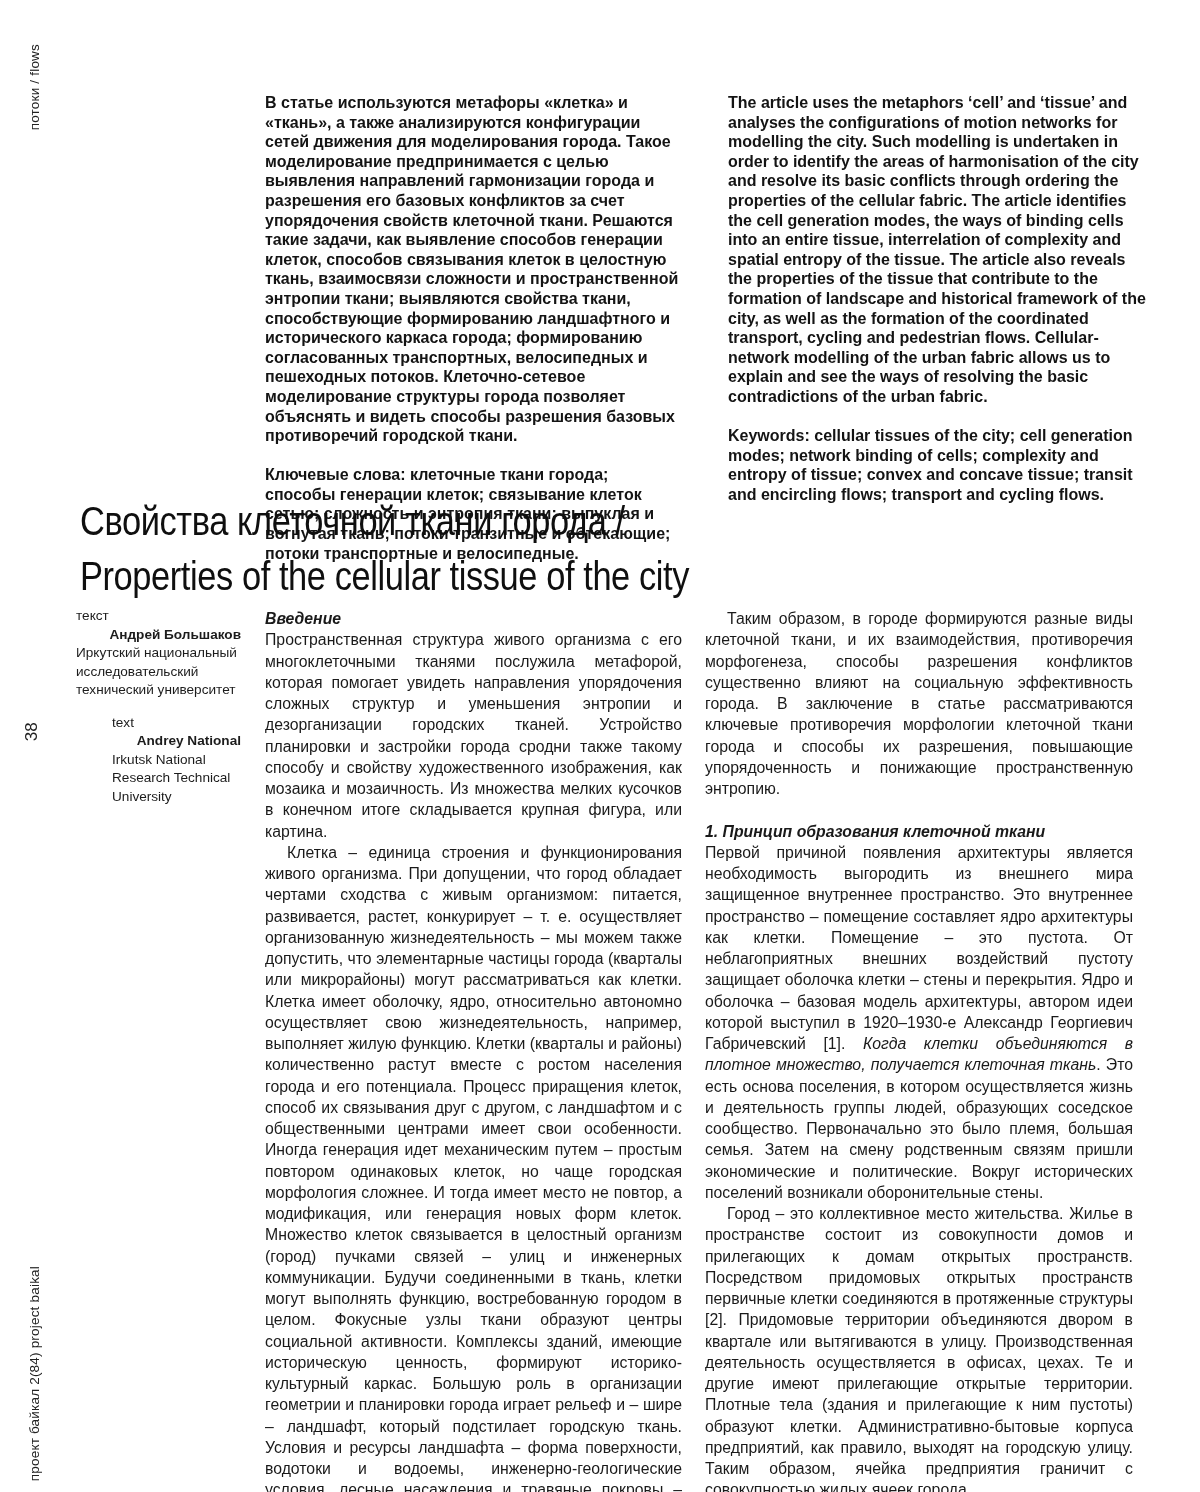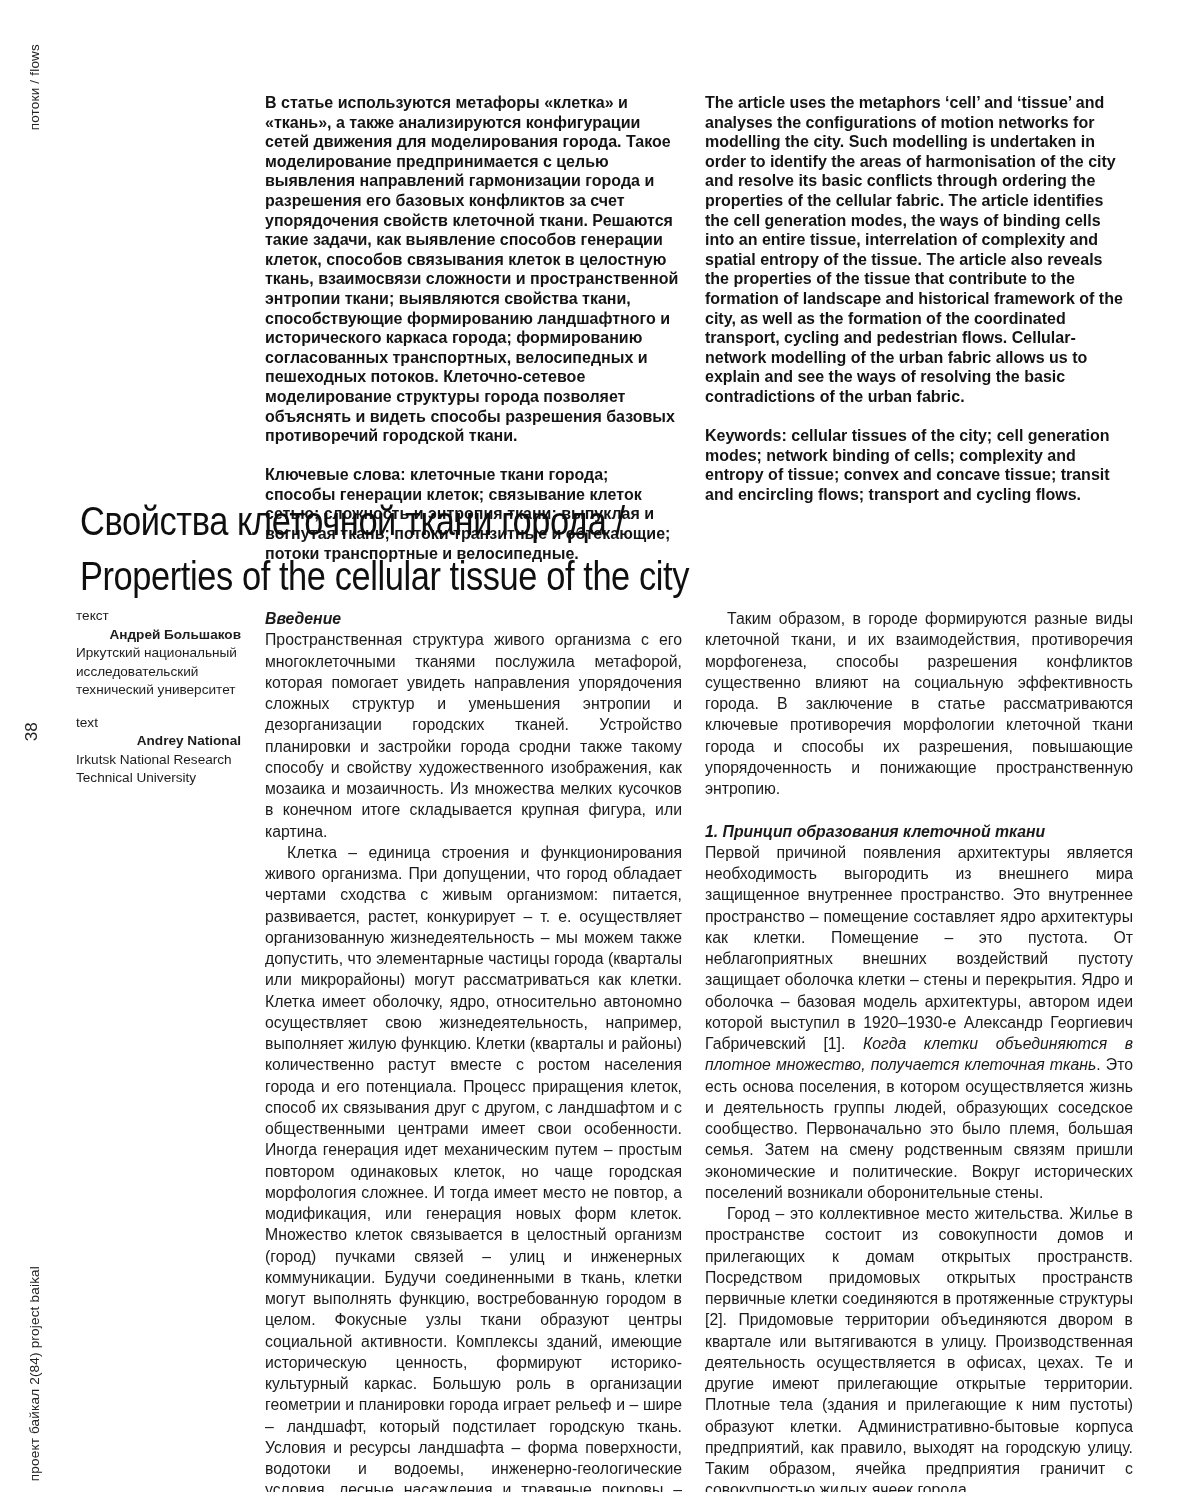--- a/index.html
+++ b/index.html
@@ -32,21 +32,21 @@
     position: absolute;
     top: 93px;
     width: 415px;
     font-weight: bold;
     font-size: 16px;
     line-height: 19.6px;
     text-align: left;
     color: #141414;
   }
   .abstract-ru { left: 265px; }
-  .abstract-en { left: 705px; width: 425px; }
+  .abstract-en { left: 728px; width: 425px; }
   .abstract p { margin: 0; }
   .abstract .keywords { margin-top: 19.6px; }
 
   
   .title-block {
     position: absolute;
     left: 80px;
     top: 467px;
     font-size: 41px;
     line-height: 55px;
@@ -62,21 +62,21 @@
   .author-block {
     position: absolute;
     left: 76px;
     top: 607px;
     width: 165px;
     font-size: 13.6px;
     line-height: 18.5px;
     color: #1c1c1c;
   }
   .author-block .b { font-weight: bold; text-align: right; }
-  .author-block .grp + .grp { margin-top: 14px; }
+  .author-block .grp + .grp { margin-top: 14px; margin-left: 36px; }
   .author-block div { margin: 0; }
 
   
   .col {
     position: absolute;
     top: 608px;
     width: 417px;
     font-size: 15.8px;
     line-height: 21.25px;
     text-align: justify;

